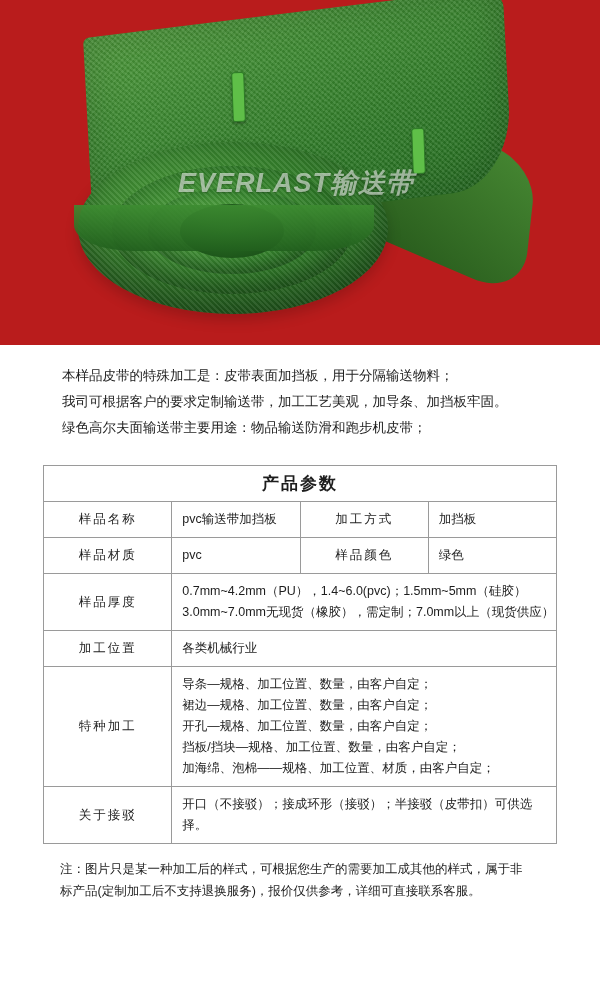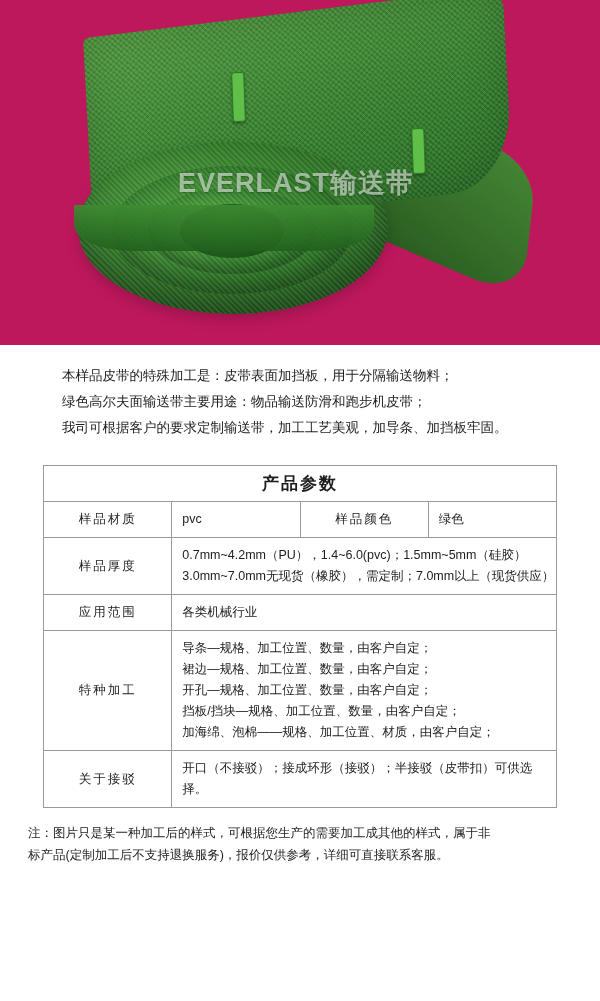--- a/index.html
+++ b/index.html
@@ -14,22 +14,23 @@
     color: #1a1a1a;
     position: relative;
     overflow: hidden;
   }
 
   
   .photo {
     position: relative;
     width: 600px;
     height: 345px;
-    background: #be185d;
+    background: #b91c1c;
     overflow: hidden;
+    font-style: italic;
   }
   .belt-wrap {
     position: absolute;
     left: 0; top: 0;
     width: 600px; height: 345px;
   }
   
   .flap {
     position: absolute;
     left: 88px;
@@ -186,21 +187,21 @@
     text-align: center;
     letter-spacing: 2px;
     white-space: nowrap;
   }
   td.value { padding-left: 14px; }
   .cellline { display: block; white-space: nowrap; }
 
   
   .note {
     margin: 14px 0 0 0;
-    padding: 0 26px 0 28px;
+    padding: 0 26px 0 60px;
     font-size: 12.5px;
     line-height: 22px;
     color: #1d1d1d;
   }
   .note div { white-space: nowrap; }
 </style>
 </head>
 <body>
 
 <div class="photo">
@@ -221,45 +222,51 @@
         </div>
       <div class="ring r4"></div>
     </div>
     <div class="coil-edge"></div>
     <div class="watermark">EVERLAST输送带</div>
   </div>
 </div>
 
 <div class="intro">
   <div>本样品皮带的特殊加工是：皮带表面加挡板，用于分隔输送物料；</div>
+  <div>我司可根据客户的要求定制输送带，加工工艺美观，加导条、加挡板牢固。</div>
   <div>绿色高尔夫面输送带主要用途：物品输送防滑和跑步机皮带；</div>
-  <div>我司可根据客户的要求定制输送带，加工工艺美观，加导条、加挡板牢固。</div>
 </div>
 
 <div class="table-wrap">
   <table class="params">
     <tbody>
         <tr>
       <td class="title-cell" colspan="4">产品参数</td>
     </tr>
     <tr>
+      <td class="label">样品名称</td>
+      <td class="value">pvc输送带加挡板</td>
+      <td class="label2">加工方式</td>
+      <td class="value">加挡板</td>
+    </tr>
+    <tr>
       <td class="label">样品材质</td>
       <td class="value">pvc</td>
       <td class="label2">样品颜色</td>
       <td class="value">绿色</td>
     </tr>
     <tr>
       <td class="label">样品厚度</td>
       <td class="value" colspan="3">
         <span class="cellline">0.7mm~4.2mm（PU），1.4~6.0(pvc)；1.5mm~5mm（硅胶）</span>
         <span class="cellline">3.0mm~7.0mm无现货（橡胶），需定制；7.0mm以上（现货供应）</span>
       </td>
     </tr>
     <tr>
-      <td class="label">应用范围</td>
+      <td class="label">加工位置</td>
       <td class="value" colspan="3">各类机械行业</td>
     </tr>
     <tr>
       <td class="label">特种加工</td>
       <td class="value" colspan="3">
         <span class="cellline">导条—规格、加工位置、数量，由客户自定；</span>
         <span class="cellline">裙边—规格、加工位置、数量，由客户自定；</span>
         <span class="cellline">开孔—规格、加工位置、数量，由客户自定；</span>
         <span class="cellline">挡板/挡块—规格、加工位置、数量，由客户自定；</span>
         <span class="cellline">加海绵、泡棉——规格、加工位置、材质，由客户自定；</span>

